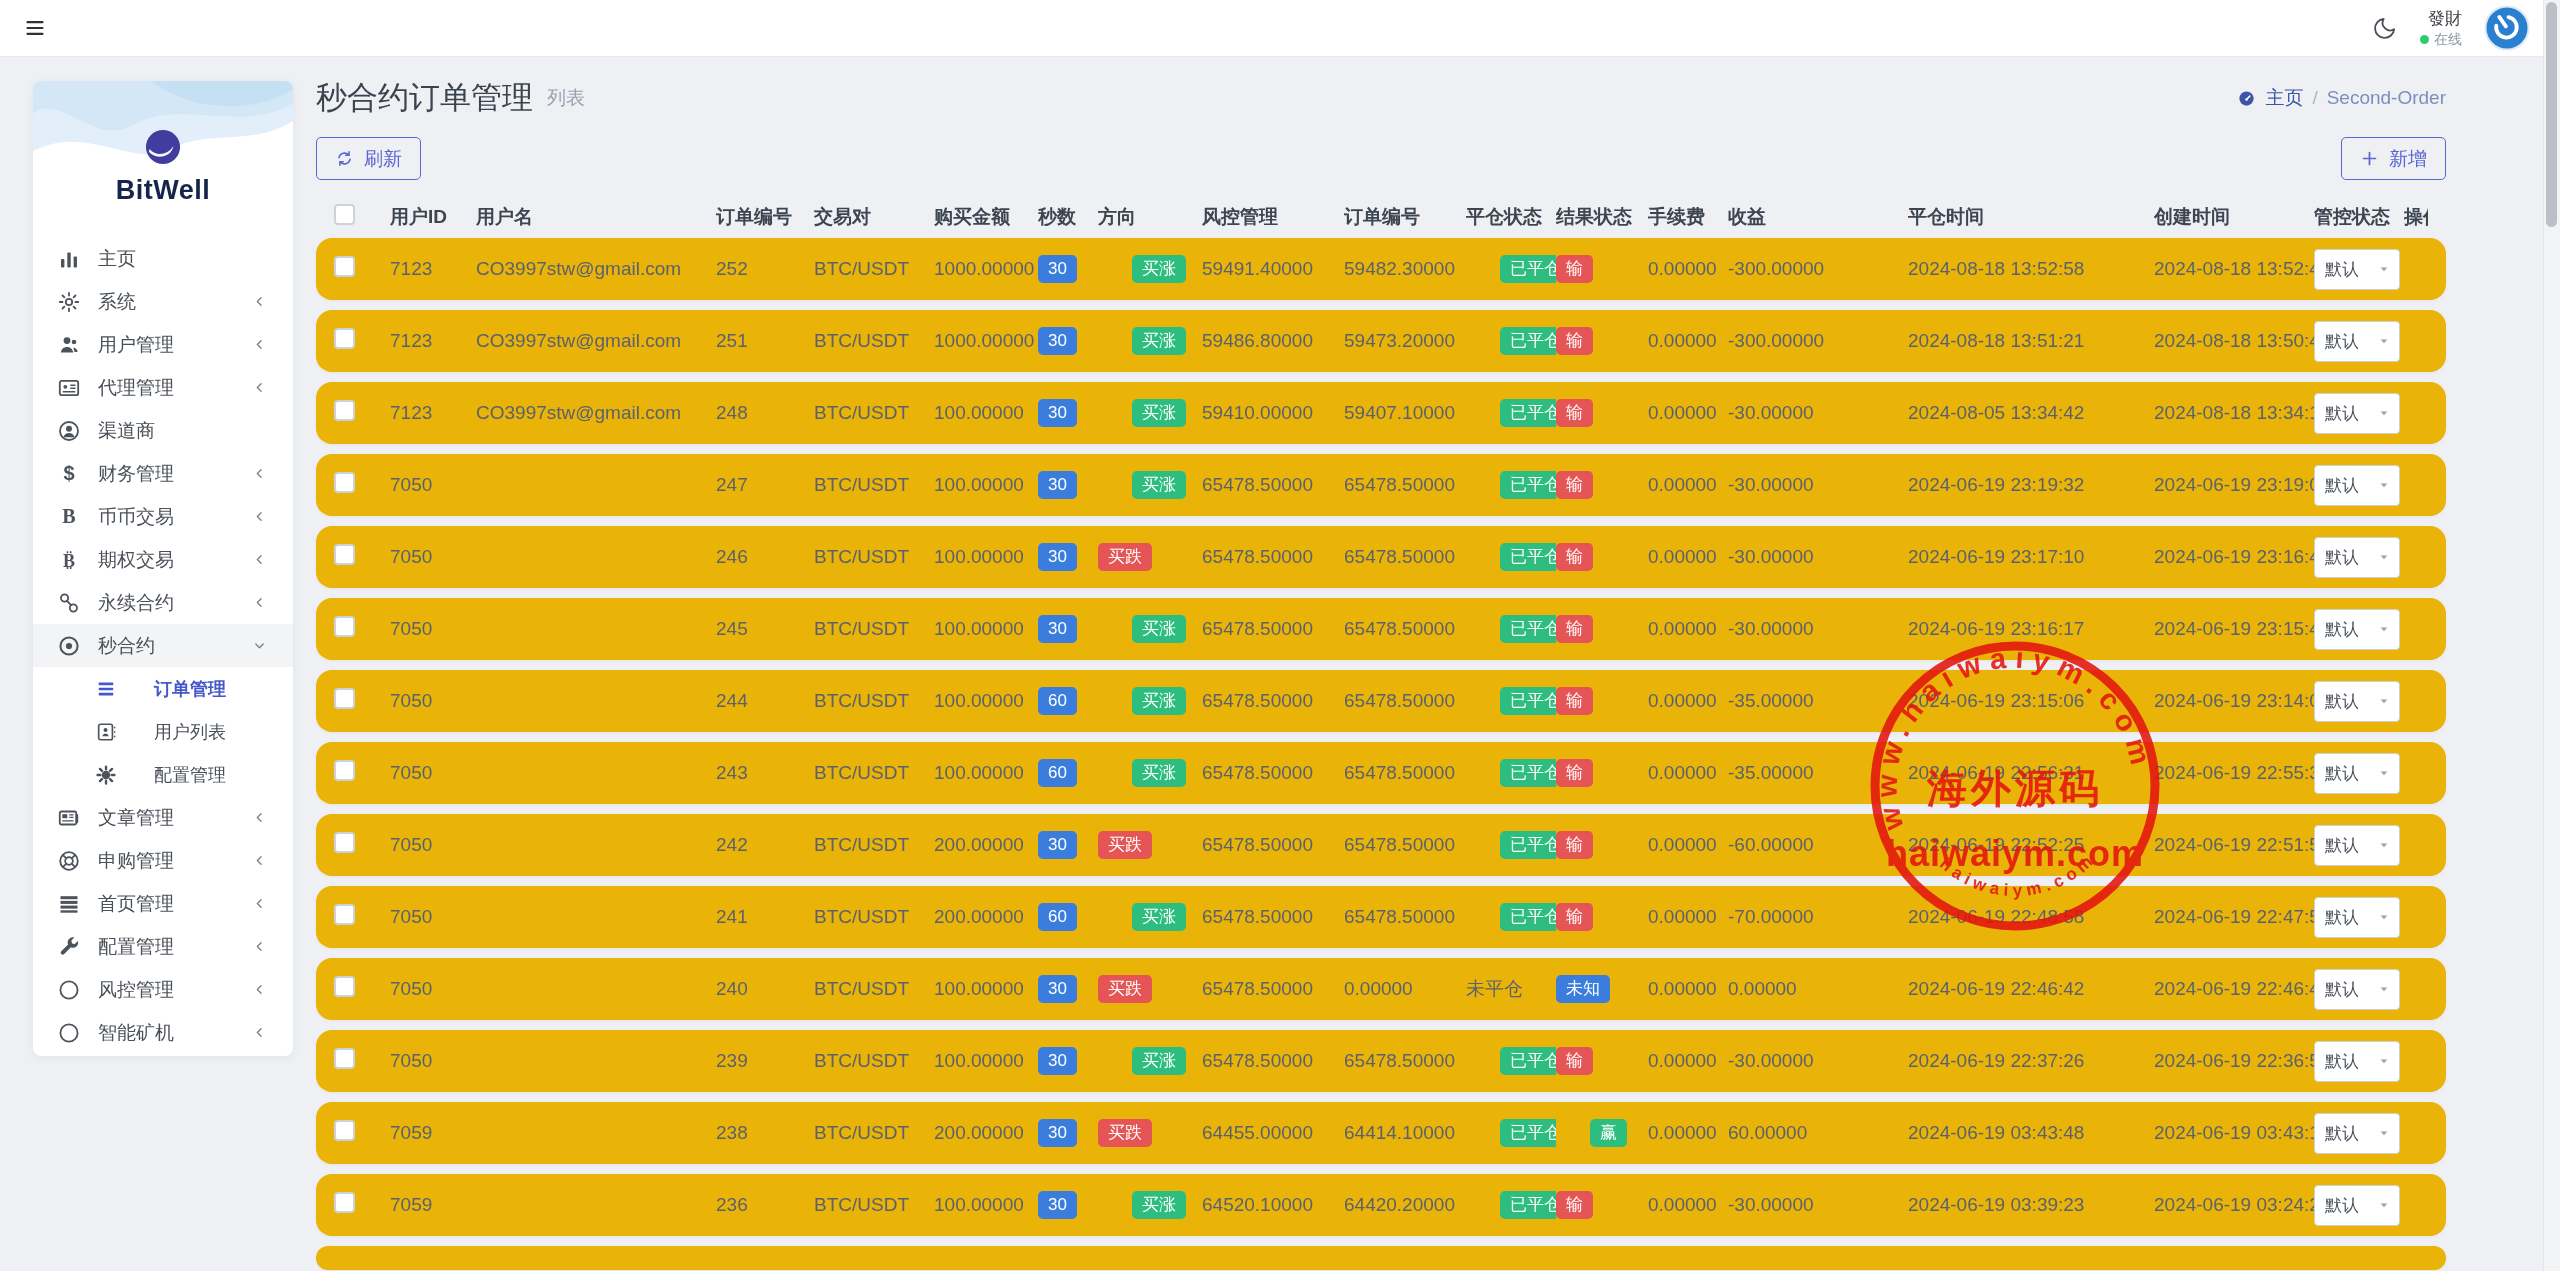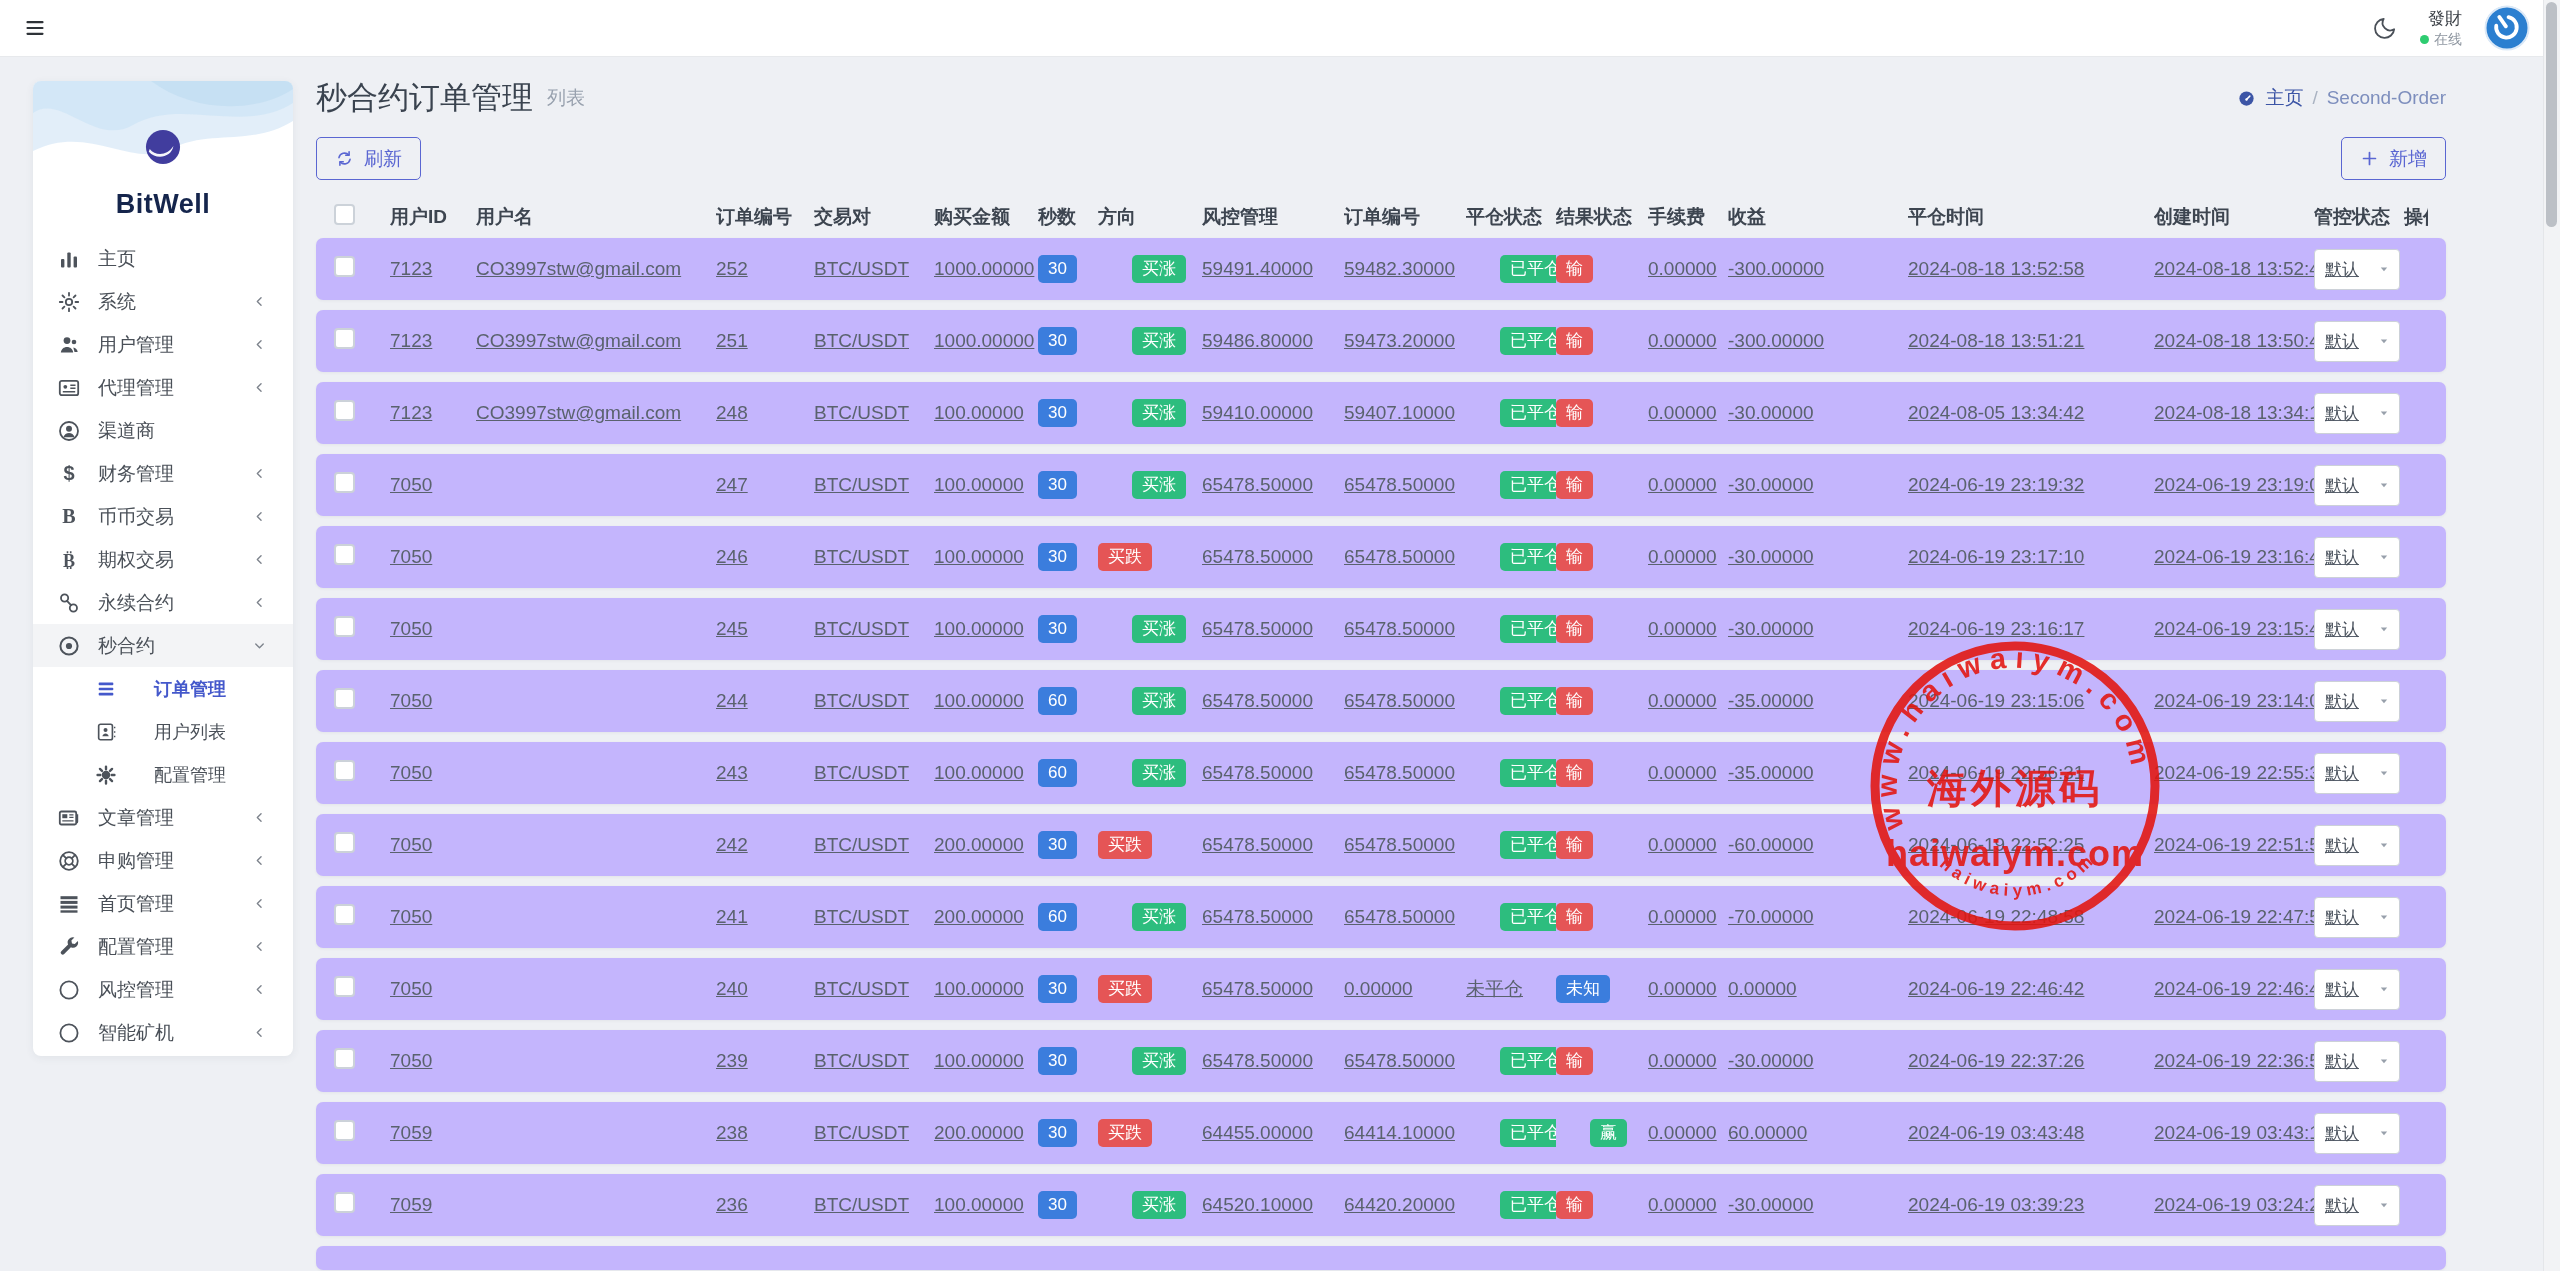--- a/index.html
+++ b/index.html
@@ -18,21 +18,21 @@
   .user-status{font-size:14px;color:#8f97a1;display:flex;align-items:center;justify-content:flex-end;gap:5px;}
   .status-dot{width:9px;height:9px;border-radius:50%;background:var(--online,#2ecc71);display:inline-block;}
   .avatar{width:46px;height:46px;cursor:pointer;}
 
   
   .sidebar{position:absolute;left:33px;top:81px;width:260px;height:975px;background:#fff;border-radius:8px;
            box-shadow:0 2px 8px rgba(60,70,90,.07);overflow:hidden;z-index:3;}
   .sidebar-head{position:relative;height:150px;}
   .waves{position:absolute;left:0;top:0;width:260px;height:110px;}
   .logo-circle{position:absolute;left:112px;top:48px;width:36px;height:36px;}
-  .brand{position:absolute;left:0;top:108px;width:100%;text-align:center;font-size:27px;font-weight:bold;color:#15254c;letter-spacing:.5px;}
+  .brand{position:absolute;left:0;top:94px;width:100%;text-align:center;font-size:27px;font-weight:bold;color:#15254c;letter-spacing:.5px;}
   .menu{padding-top:6px;}
   .mitem{height:43px;display:flex;align-items:center;padding:0 26px 0 24px;font-size:19px;color:#4a5058;cursor:pointer;}
   .mitem .micon{width:24px;height:24px;margin-right:17px;color:#4d535b;flex:none;}
   .mitem .mlabel{flex:1;}
   .mitem .mchev{width:15px;height:15px;color:#7d838c;flex:none;}
   .mitem.active{background:#f3f4f6;}
   .mitem.sub{padding-left:62px;font-size:18px;gap:18px;}
   .mitem.sub .micon{width:22px;height:22px;margin-right:19px;}
   .mitem.selected,.mitem.selected .micon{color:var(--menu-active,#4458cb);font-weight:bold;}
 
@@ -66,22 +66,22 @@
   .c-open{width:142px;}
   .c-close{width:122px;}
   .c-cstatus{width:90px;}
   .c-result{width:92px;}
   .c-fee{width:80px;}
   .c-profit{width:180px;}
   .c-ctime{width:202px;}
   .c-crtime{width:160px;margin-left:44px;}
   .c-control{width:90px;}
   .c-ops{flex:1;display:flex;align-items:center;}
-  .trow{display:flex;align-items:center;height:62px;background:#c4b5fd;border-radius:7px;margin-bottom:10px;padding:0 18px;
-        box-shadow:0 1px 3px rgba(50,58,70,.06);font-size:19px;color:#5a626e;text-decoration:underline;}
+  .trow{display:flex;align-items:center;height:62px;background:#eab308;border-radius:16px;margin-bottom:10px;padding:0 18px;
+        box-shadow:0 1px 3px rgba(50,58,70,.06);font-size:19px;color:#5a626e;}
   .trow.partial{height:24px;margin-bottom:0;}
   .cb{width:21px;height:21px;border:2px solid #ccd2d9;border-radius:4px;background:#fff;display:inline-block;box-sizing:border-box;cursor:pointer;}
   .badge{display:inline-block;padding:4px 10px;border-radius:5px;color:#fff;font-size:17px;line-height:1.15;}
   .b-blue{background:var(--blue,#3b7ddd);}
   .b-green{background:var(--green,#2dbd7e);margin-left:34px;}
   .b-red{background:var(--red,#e55556);}
   .plain{color:#5a626e;}
   .select{width:86px;height:41px;border:1px solid #ccd1d8;border-radius:4px;background:#fff;display:flex;align-items:center;
           justify-content:space-between;padding:0 8px 0 10px;font-size:17px;color:#4a525d;box-sizing:border-box;cursor:pointer;}
   .caret{width:14px;height:14px;color:#98a0ab;flex:none;}

